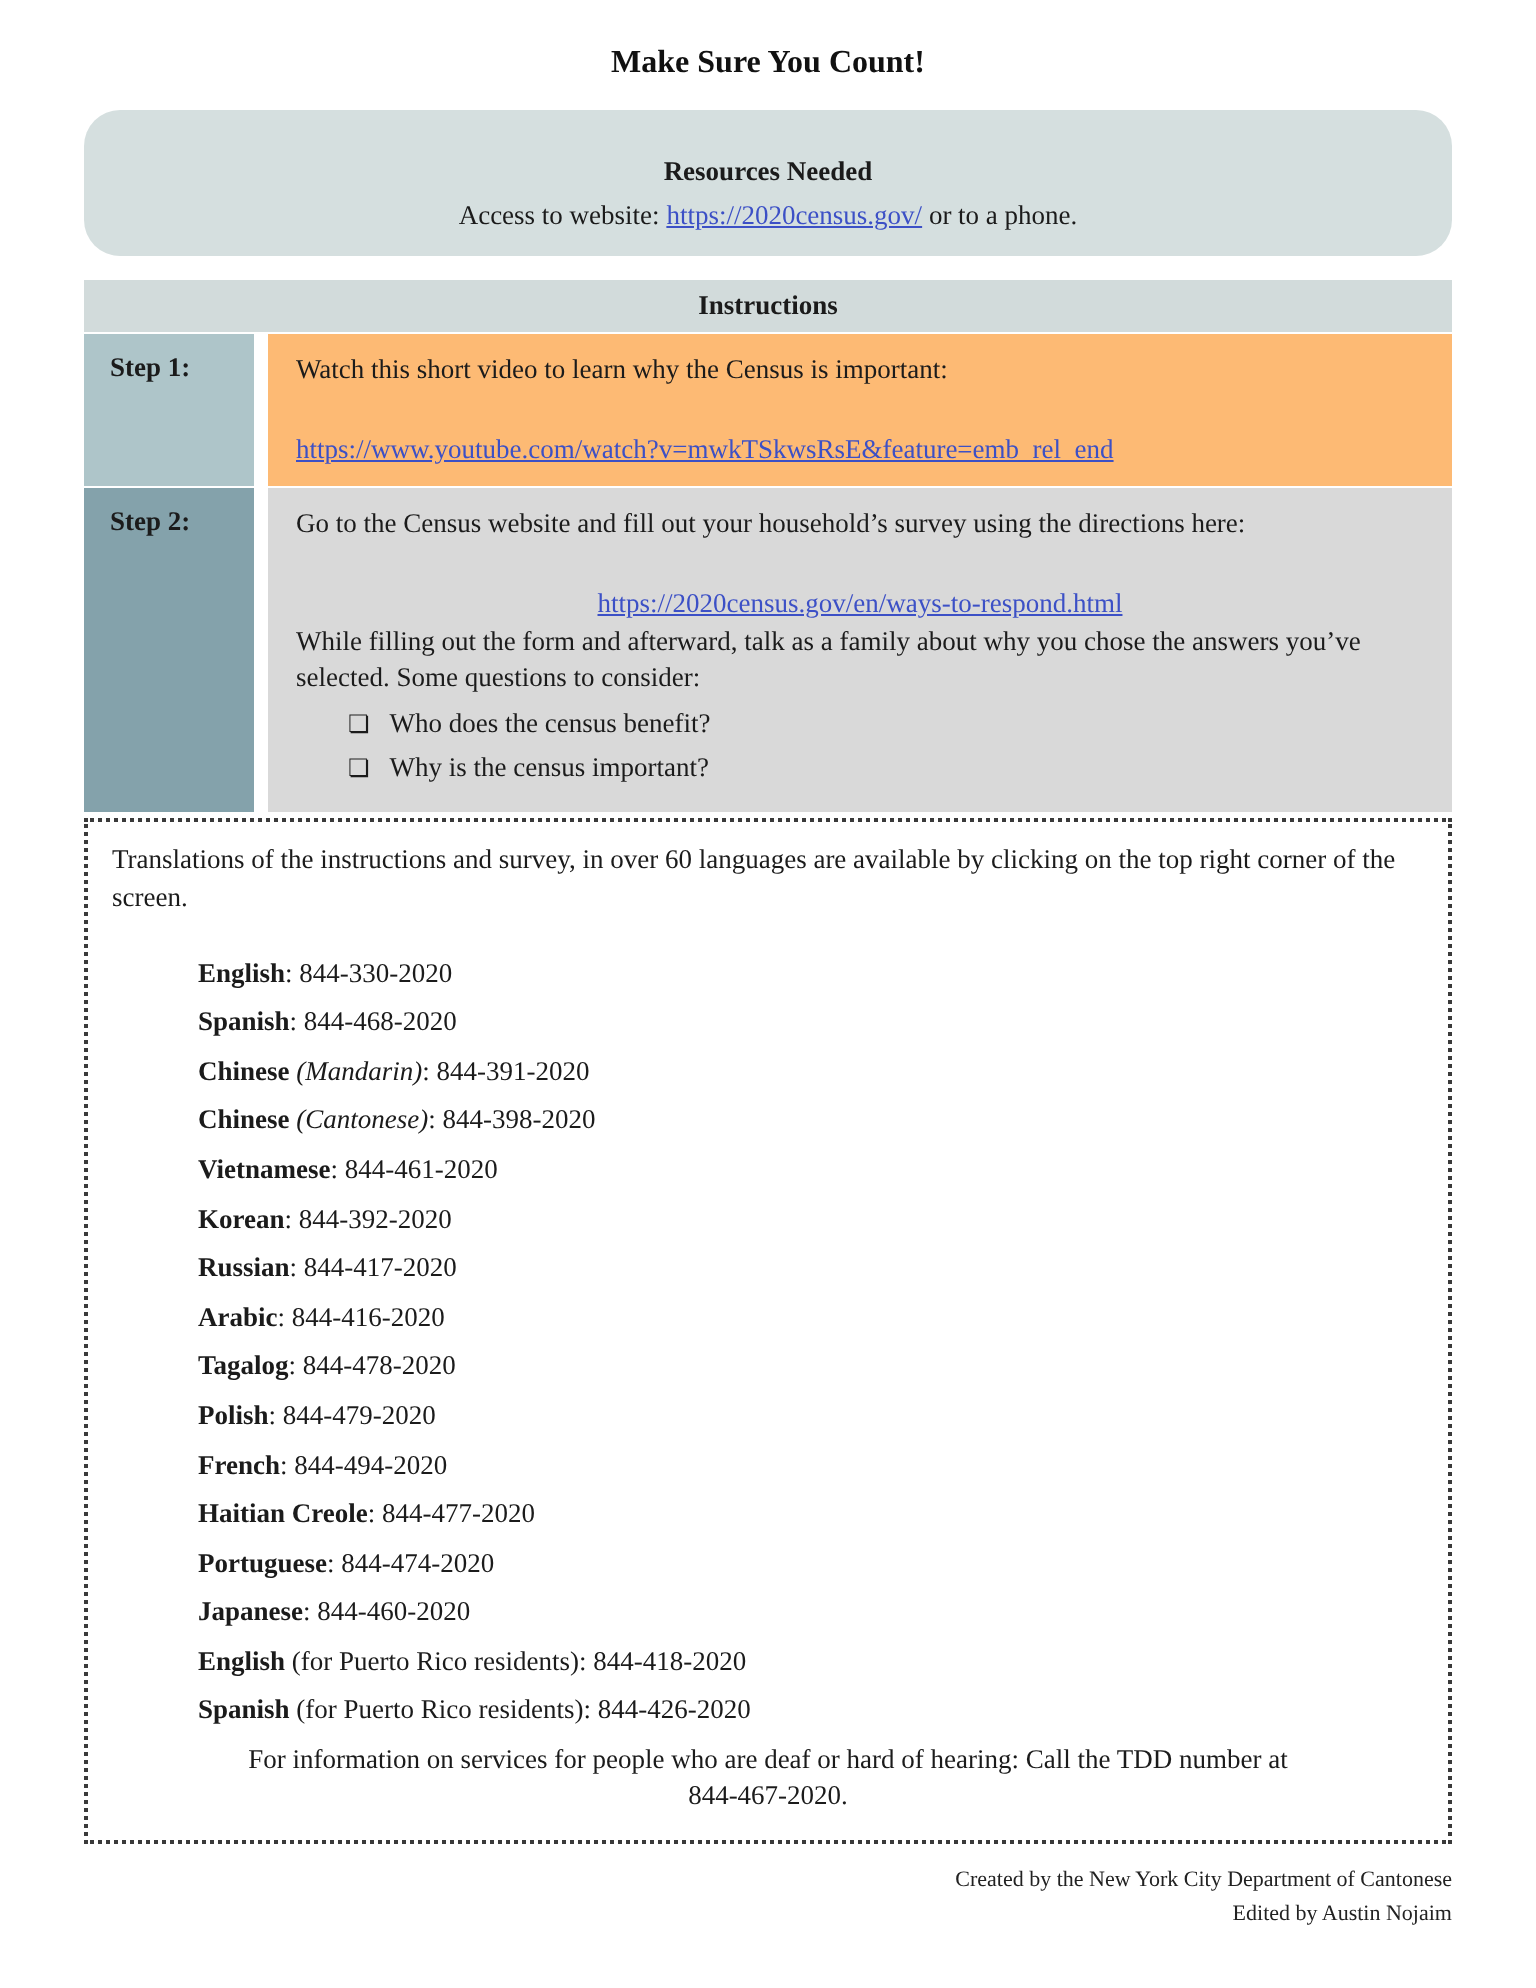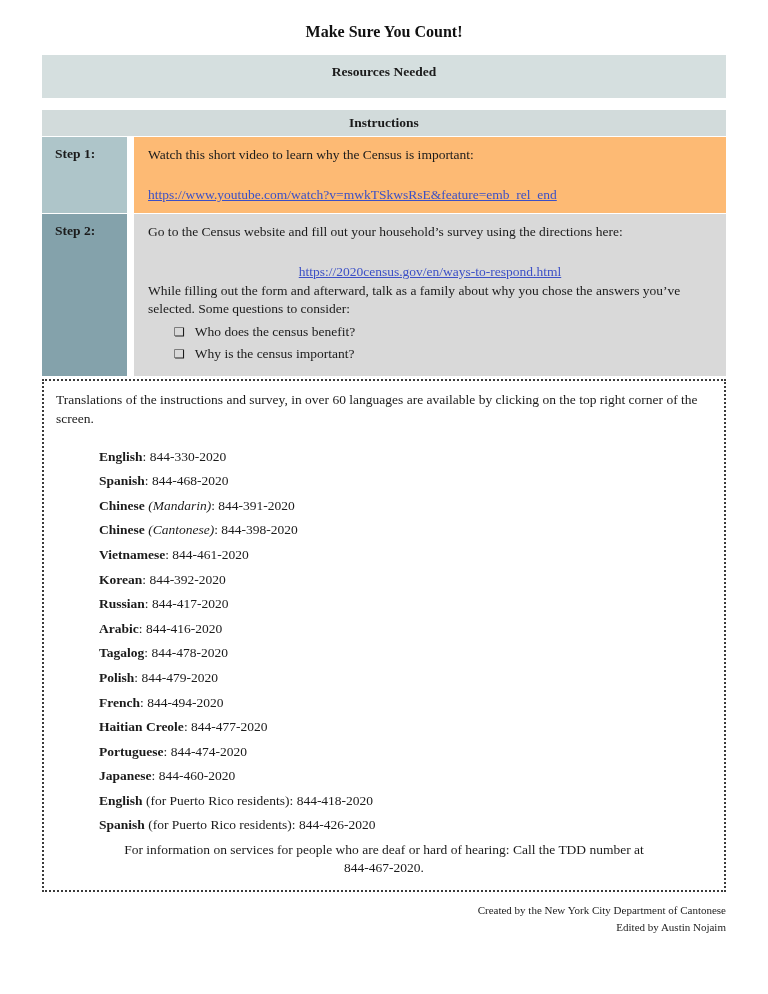--- a/index.html
+++ b/index.html
@@ -10,22 +10,23 @@
   }
   .page{box-sizing:border-box;width:768px;height:870px;padding:0 42px;}
 
   .doc-title{
     margin:0;padding-top:23px;padding-bottom:14px;
     text-align:center;font-size:16px;font-weight:bold;color:#111;
   }
 
   
   .resources{
-    background:#d5dfdf;text-align:center;padding:9px 10px 12px;
+    background:#d5dfdf;text-align:center;padding:23px 10px 12px;
     font-size:13.5px;
+    border-radius:18px;
   }
   .res-header{font-weight:bold;margin-bottom:6px;}
 
   
   .instructions{margin-top:12px;}
   .inst-header{
     background:#d2dbdb;text-align:center;font-weight:bold;
     font-size:13.5px;padding:5px 0;margin-bottom:1px;
   }
   .step-row{display:flex;gap:7px;margin-bottom:1px;}
@@ -71,20 +72,21 @@
 </style>
 </head>
 <body>
 
 <div class="page">
 
   <h1 class="doc-title">Make Sure You Count!</h1>
 
   <section class="resources">
     <div class="res-header">Resources Needed</div>
+    <div class="res-line"><span>Access to website: </span><a class="link">https://2020census.gov/</a><span> or to a phone.</span></div>
   </section>
 
   <section class="instructions">
     <div class="inst-header">Instructions</div>
 
     <div class="step-row">
       <div class="step-label s1">Step 1:</div>
       <div class="step-content s1">
         <p>Watch this short video to learn why the Census is important:</p>
         <a class="link block-link">https://www.youtube.com/watch?v=mwkTSkwsRsE&amp;feature=emb_rel_end</a>

